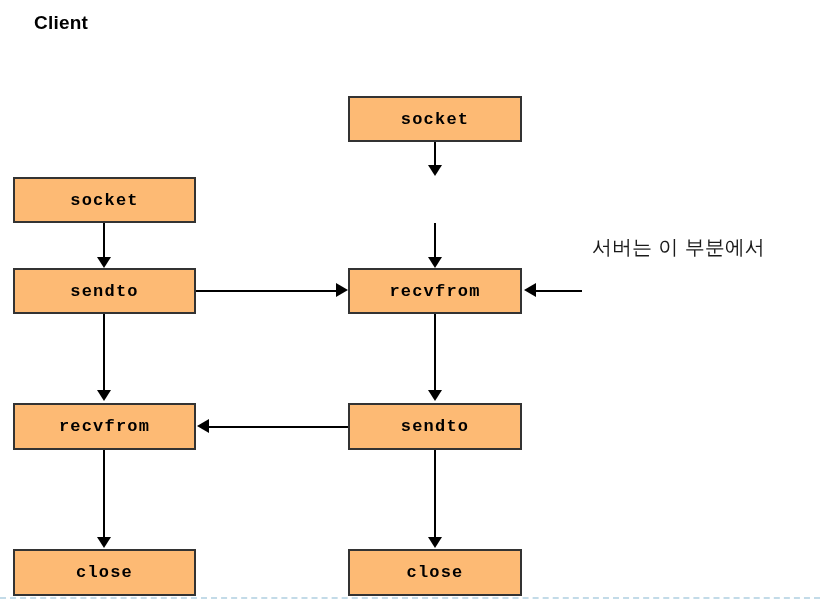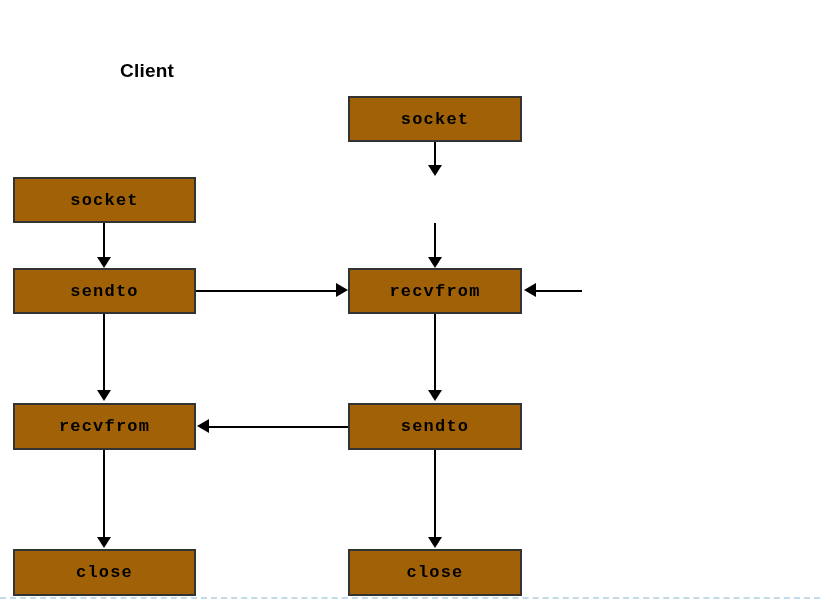--- a/index.html
+++ b/index.html
@@ -16,29 +16,28 @@
     height: 601px;
     background: #ffffff;
     overflow: hidden;
   }
   .col-header {
     position: absolute;
     font-family: "Liberation Sans", sans-serif;
     font-weight: bold;
     font-size: 19px;
     color: #000000;
-    text-align: right;
+    text-align: left;
     white-space: nowrap;
     letter-spacing: 0.2px;
-    margin-top: 48px;
   }
   .node-box {
     position: absolute;
     box-sizing: border-box;
-    background: #a16207;
+    background: #fdba74;
     border: 2px solid #333333;
     display: flex;
     align-items: center;
     justify-content: center;
     font-family: "Liberation Mono", "DejaVu Sans Mono", monospace;
     font-weight: bold;
     font-size: 17px;
     letter-spacing: 1.2px;
     color: #000000;
   }
@@ -136,17 +135,18 @@
   <div class="h-line" style="left:196px; top:290px; width:142px;"></div>
   <div class="arrow-right" style="left:336px; top:283px;"></div>
 
   <div class="h-line" style="left:209px; top:426px; width:139px;"></div>
   <div class="arrow-left" style="left:197px; top:419px;"></div>
 
   <div class="h-line" style="left:536px; top:290px; width:46px;"></div>
   <div class="arrow-left" style="left:524px; top:283px;"></div>
 
   <div class="annotation" style="left:592px; top:234px;">
+    <div>서버는 이 부분에서</div>
   </div>
 
   <div class="footer-rule" style="top:597px;"></div>
 
 </div>
 
 </body></html>

